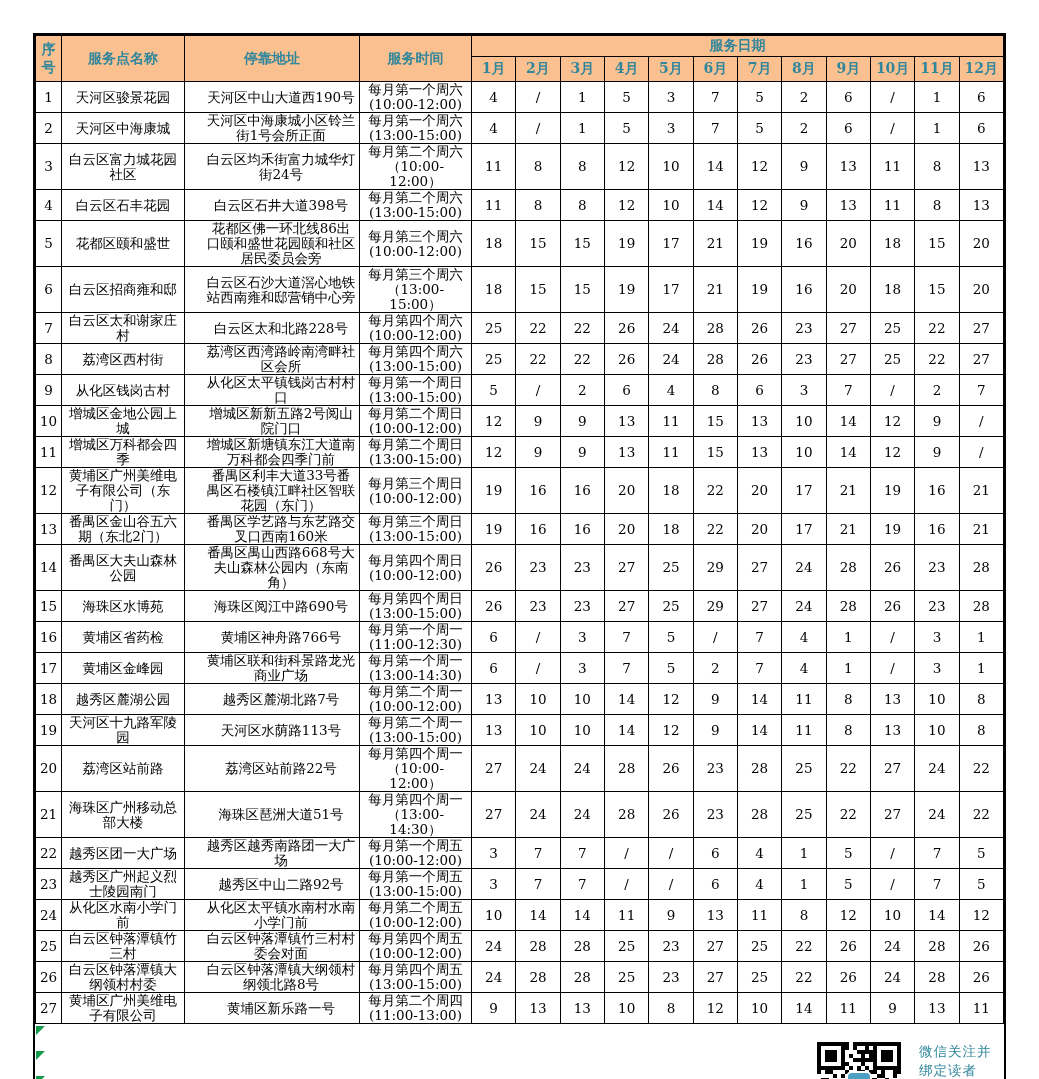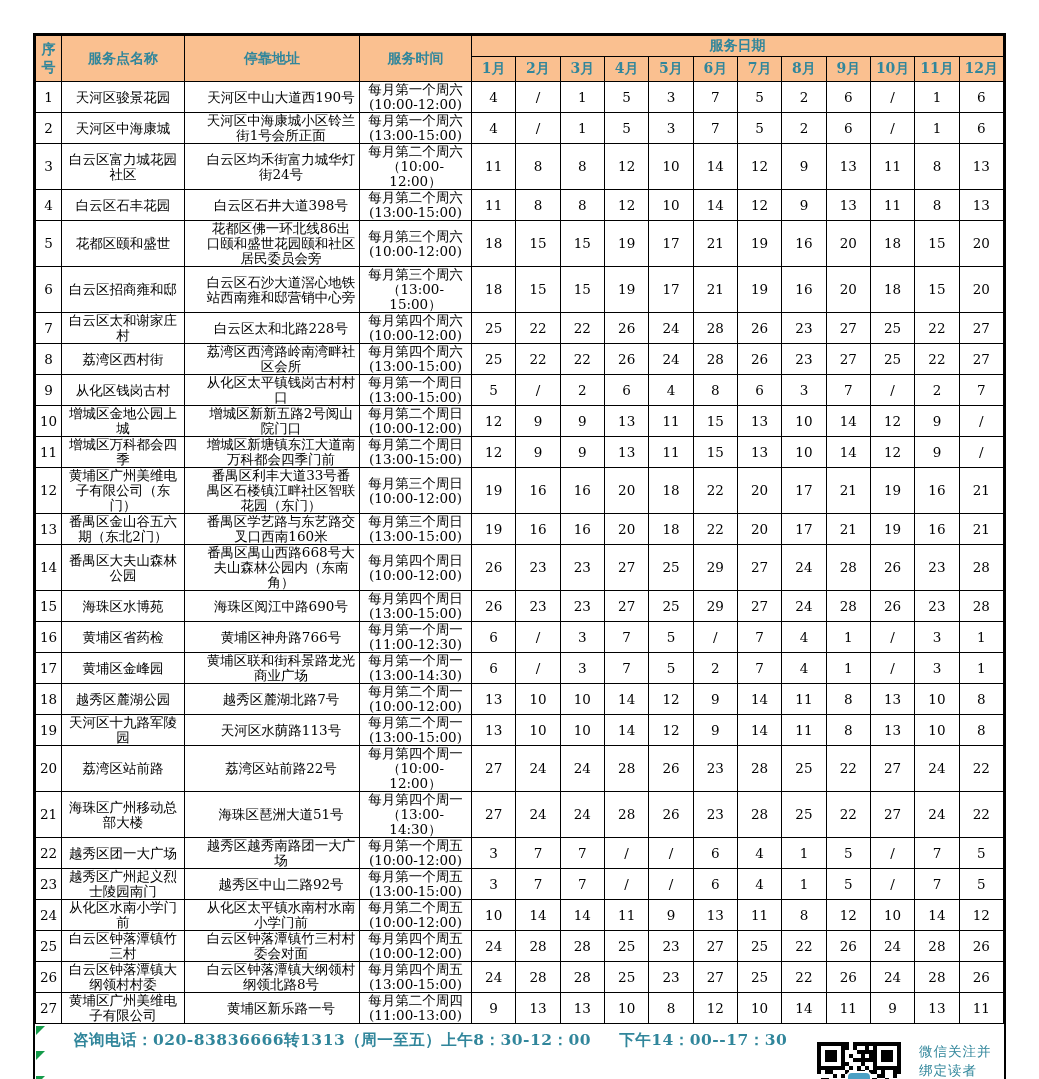--- a/index.html
+++ b/index.html
@@ -669,23 +669,20 @@
         </tr>
       </tbody>
   </table>
 
   <div class="footer">
     <div class="tri" style="top:2px"></div>
     <div class="tri" style="top:27px"></div>
     <div class="tri" style="top:52px"></div>
     <div class="tri" style="top:77px"></div>
 
-    <div class="fline f1">
-      <span>咨询电话：</span><span>020-83836666转1313（周一至五）上午8：30-12：00</span><span class="gap1">下午14：00--17：30</span>
-    </div>
     <div class="fline f4">
       <span>地址：天河区珠江东路4号</span><span class="gap2">网址：www.gzlib.org.cn</span>
     </div>
 
     <div class="qr">
       <div class="qr-grid" id="qr-grid">
 
       <div class="on"></div>
           <div class="on"></div>
           <div class="on"></div>

